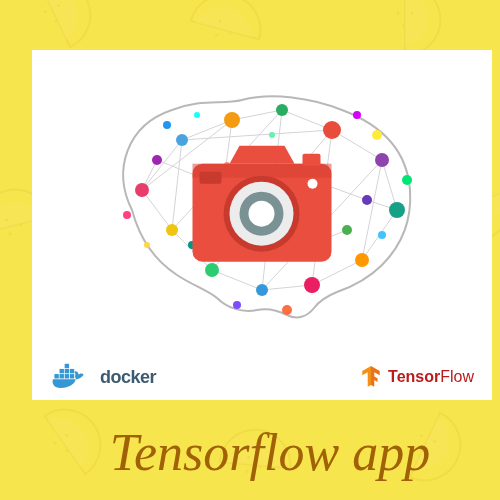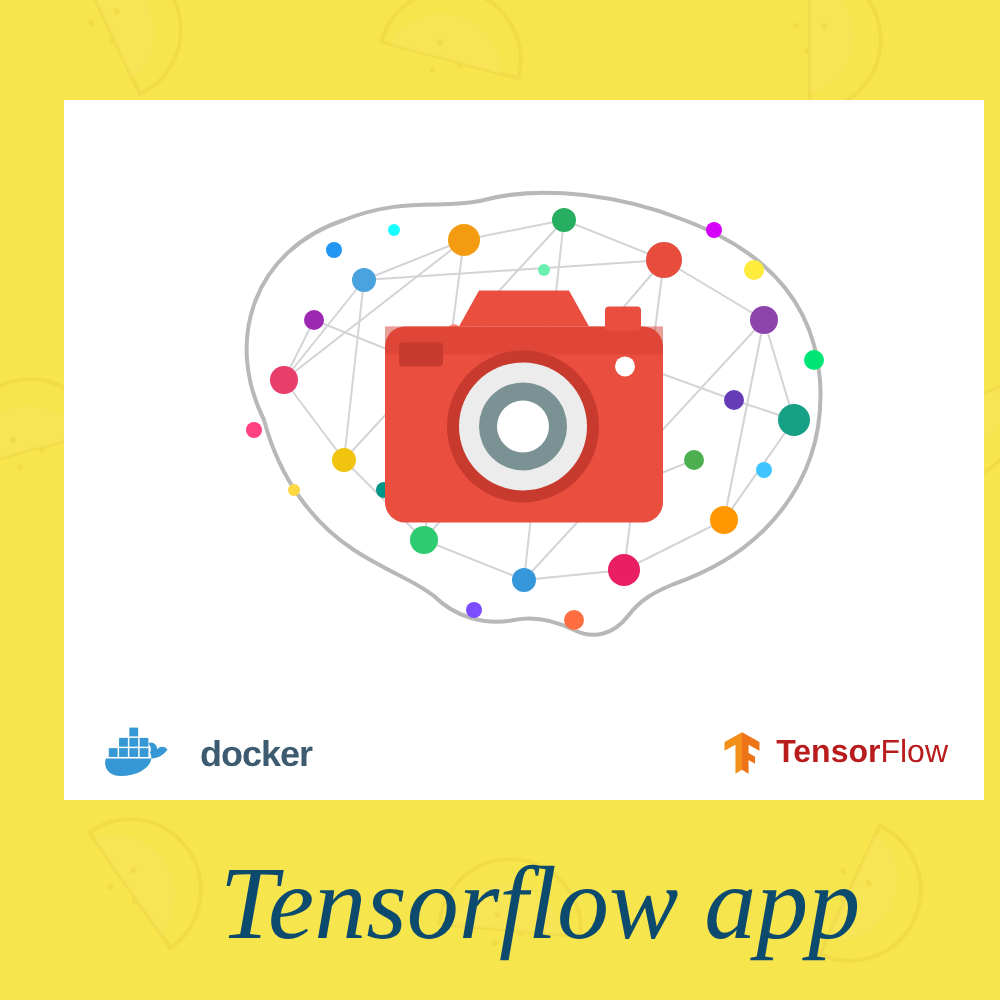--- a/index.html
+++ b/index.html
@@ -56,21 +56,21 @@
   .tf-text { color: #b91c1c; font-weight: 500; font-size: 16px; }
   .tf-text .bold { font-weight: 700; }
   .title {
     position: absolute;
     bottom: 18px;
     left: 0;
     right: 0;
     text-align: center;
     font-family: 'Brush Script MT', 'Segoe Script', cursive;
     font-size: 52px;
-    color: #0c4a6e;
+    color: #a16207;
     font-style: italic;
     font-weight: 500;
     margin-left: 40px;
   }
   .camera {
     position: absolute;
     left: 50%;
     top: 50%;
     transform: translate(-50%, -48%);
   }

